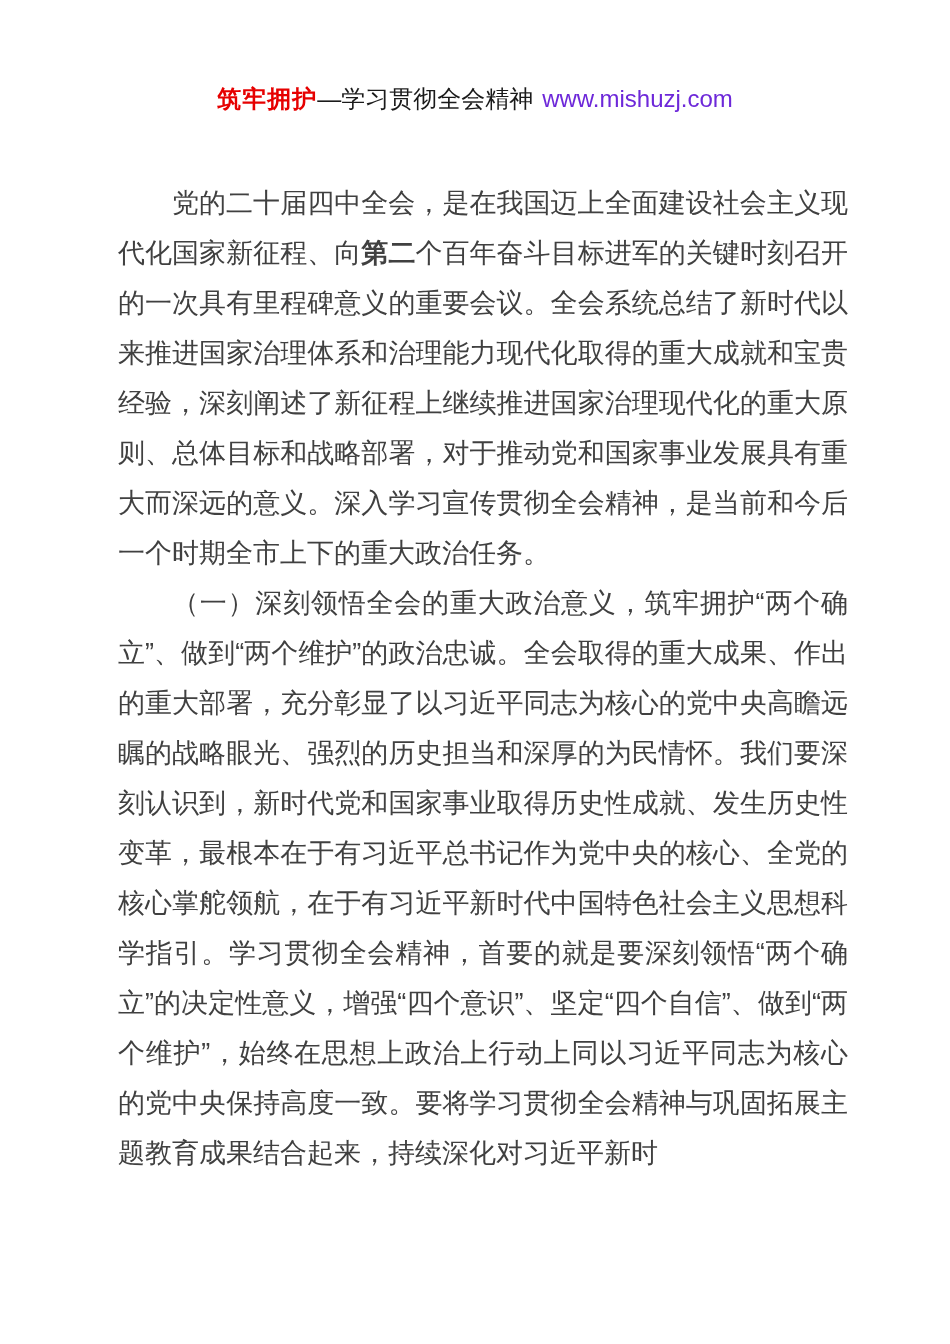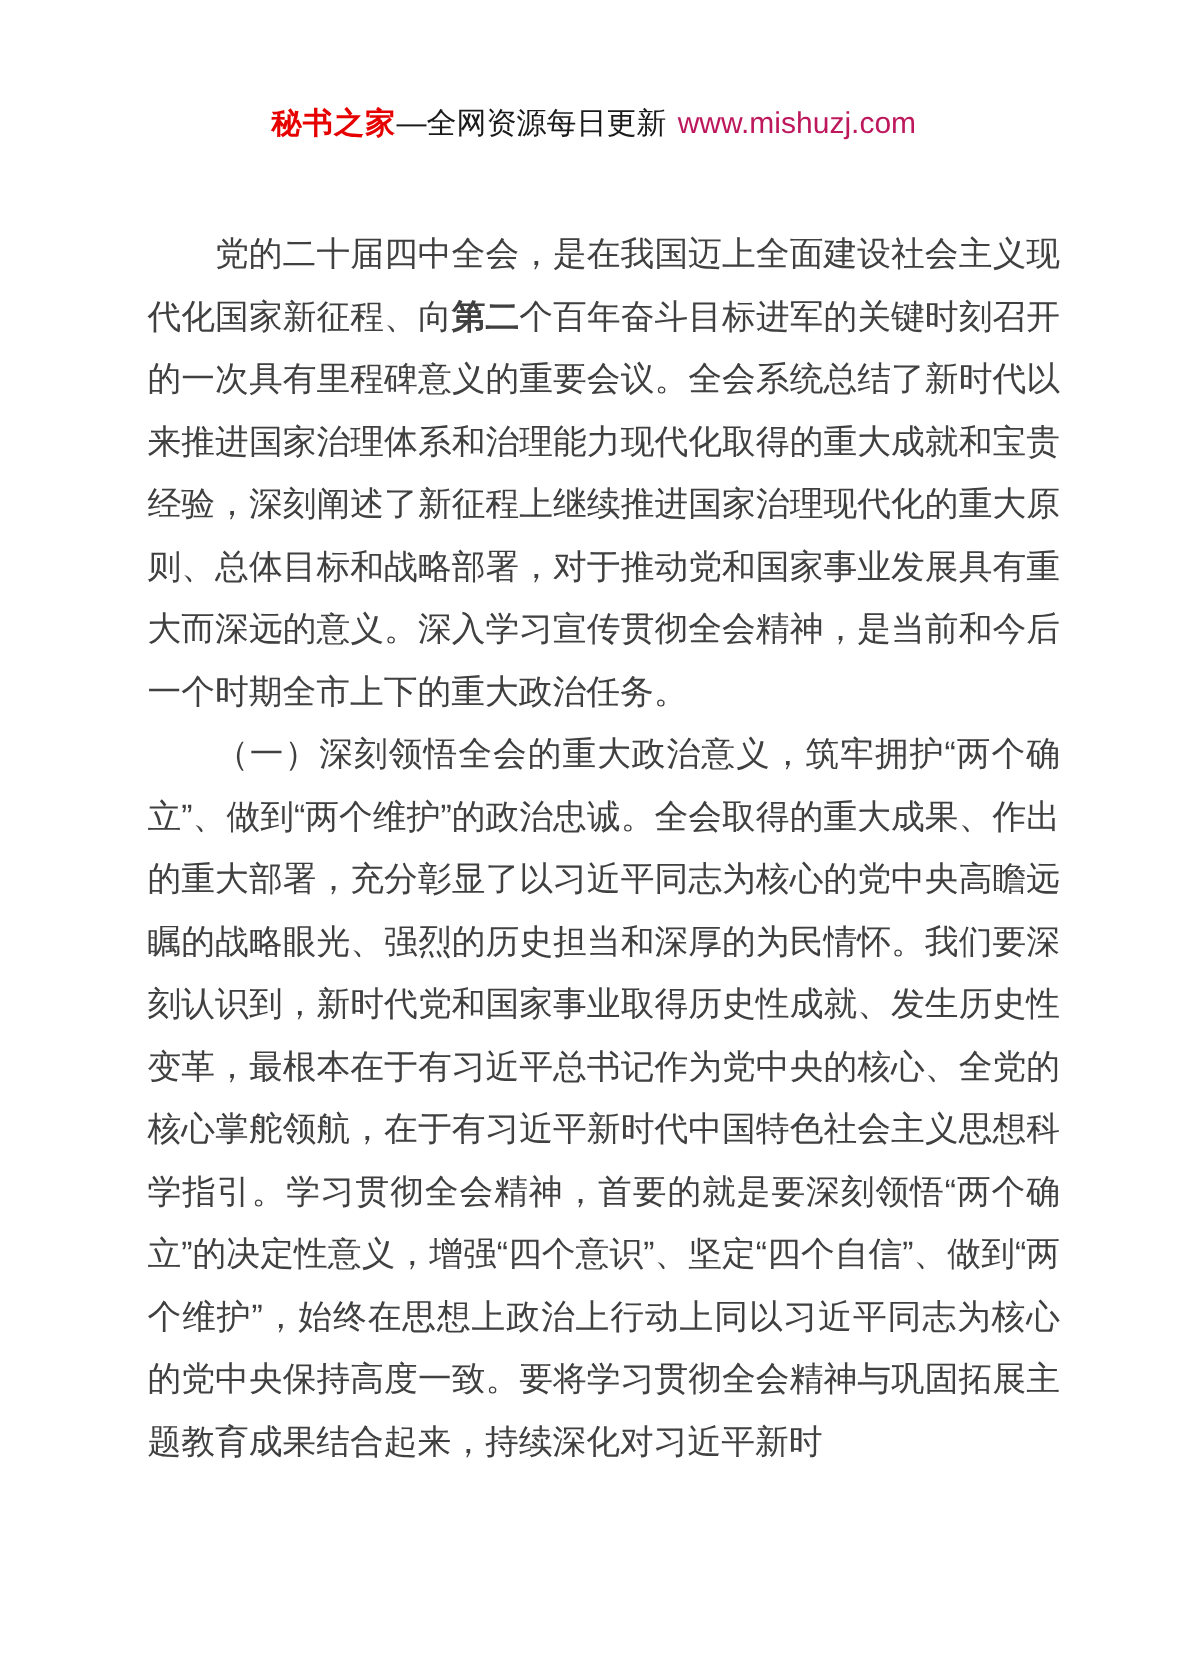--- a/index.html
+++ b/index.html
@@ -28,21 +28,21 @@
   }
   .brand {
     color: #e60000;
     font-weight: bold;
     letter-spacing: 1px;
   }
   .tagline {
     color: #1a1a1a;
   }
   .url {
-    color: #be185d;
+    color: #6d28d9;
     margin-left: 9px;
   }
   .content {
     position: absolute;
     top: 178px;
     left: 118px;
     width: 730px;
     font-size: 27px;
     line-height: 50px;
     color: #404040;
@@ -56,21 +56,21 @@
   .bold-run {
     font-weight: bold;
   }
 </style>
 </head>
 <body>
 
 <div class="page">
 
   <div class="header">
-    <span class="brand">秘书之家</span><span class="tagline">—全网资源每日更新</span><span class="url">www.mishuzj.com</span>
+    <span class="brand">筑牢拥护</span><span class="tagline">—学习贯彻全会精神</span><span class="url">www.mishuzj.com</span>
   </div>
 
   <div class="content">
     <p><span>党的二十届四中全会，是在我国迈上全面建设社会主义现代化国家新征程、向</span><span class="bold-run">第二</span><span>个百年奋斗目标进军的关键时刻召开的一次具有里程碑意义的重要会议。全会系统总结了新时代以来推进国家治理体系和治理能力现代化取得的重大成就和宝贵经验，深刻阐述了新征程上继续推进国家治理现代化的重大原则、总体目标和战略部署，对于推动党和国家事业发展具有重大而深远的意义。深入学习宣传贯彻全会精神，是当前和今后一个时期全市上下的重大政治任务。</span></p>
     <p>（一）深刻领悟全会的重大政治意义，筑牢拥护“两个确立”、做到“两个维护”的政治忠诚。全会取得的重大成果、作出的重大部署，充分彰显了以习近平同志为核心的党中央高瞻远瞩的战略眼光、强烈的历史担当和深厚的为民情怀。我们要深刻认识到，新时代党和国家事业取得历史性成就、发生历史性变革，最根本在于有习近平总书记作为党中央的核心、全党的核心掌舵领航，在于有习近平新时代中国特色社会主义思想科学指引。学习贯彻全会精神，首要的就是要深刻领悟“两个确立”的决定性意义，增强“四个意识”、坚定“四个自信”、做到“两个维护”，始终在思想上政治上行动上同以习近平同志为核心的党中央保持高度一致。要将学习贯彻全会精神与巩固拓展主题教育成果结合起来，持续深化对习近平新时</p>
   </div>
 
 </div>
 
 </body></html>

